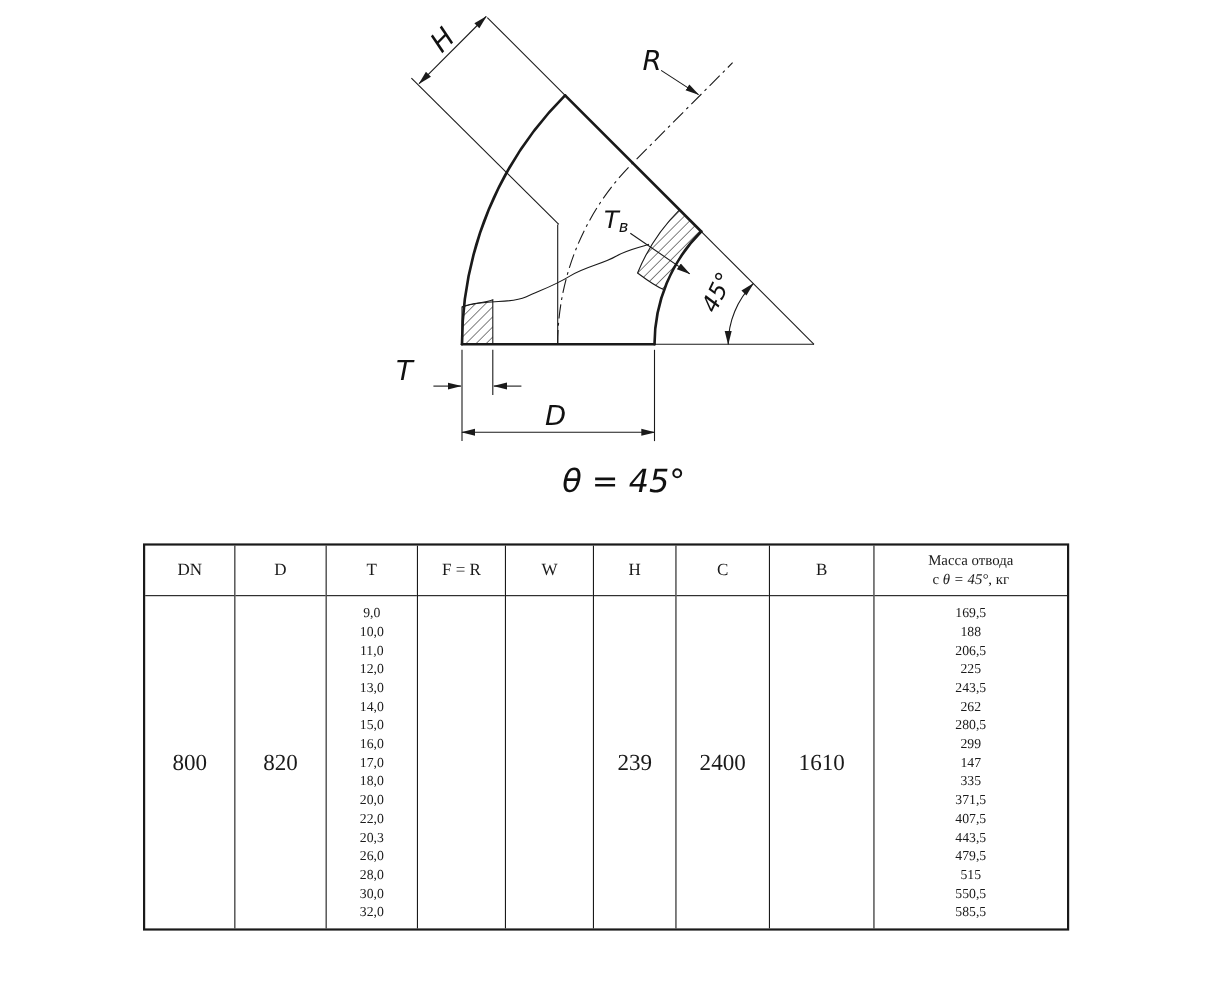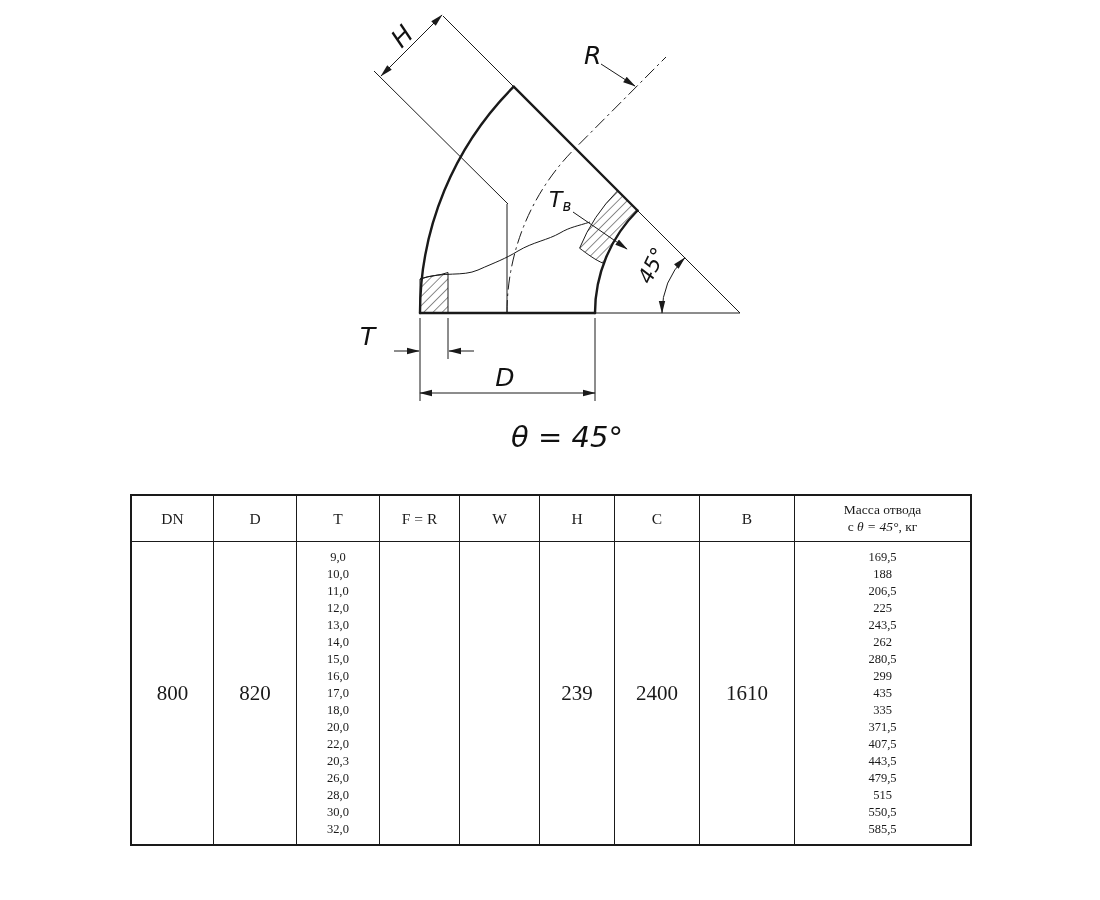--- a/index.html
+++ b/index.html
@@ -171,21 +171,21 @@
       </div>
       <div class="td list">
           <div>169,5</div>
           <div>188</div>
           <div>206,5</div>
           <div>225</div>
           <div>243,5</div>
           <div>262</div>
           <div>280,5</div>
           <div>299</div>
-          <div>435</div>
+          <div>147</div>
           <div>335</div>
           <div>371,5</div>
           <div>407,5</div>
           <div>443,5</div>
           <div>479,5</div>
           <div>515</div>
           <div>550,5</div>
           <div>585,5</div>
         </div>
     </div>

